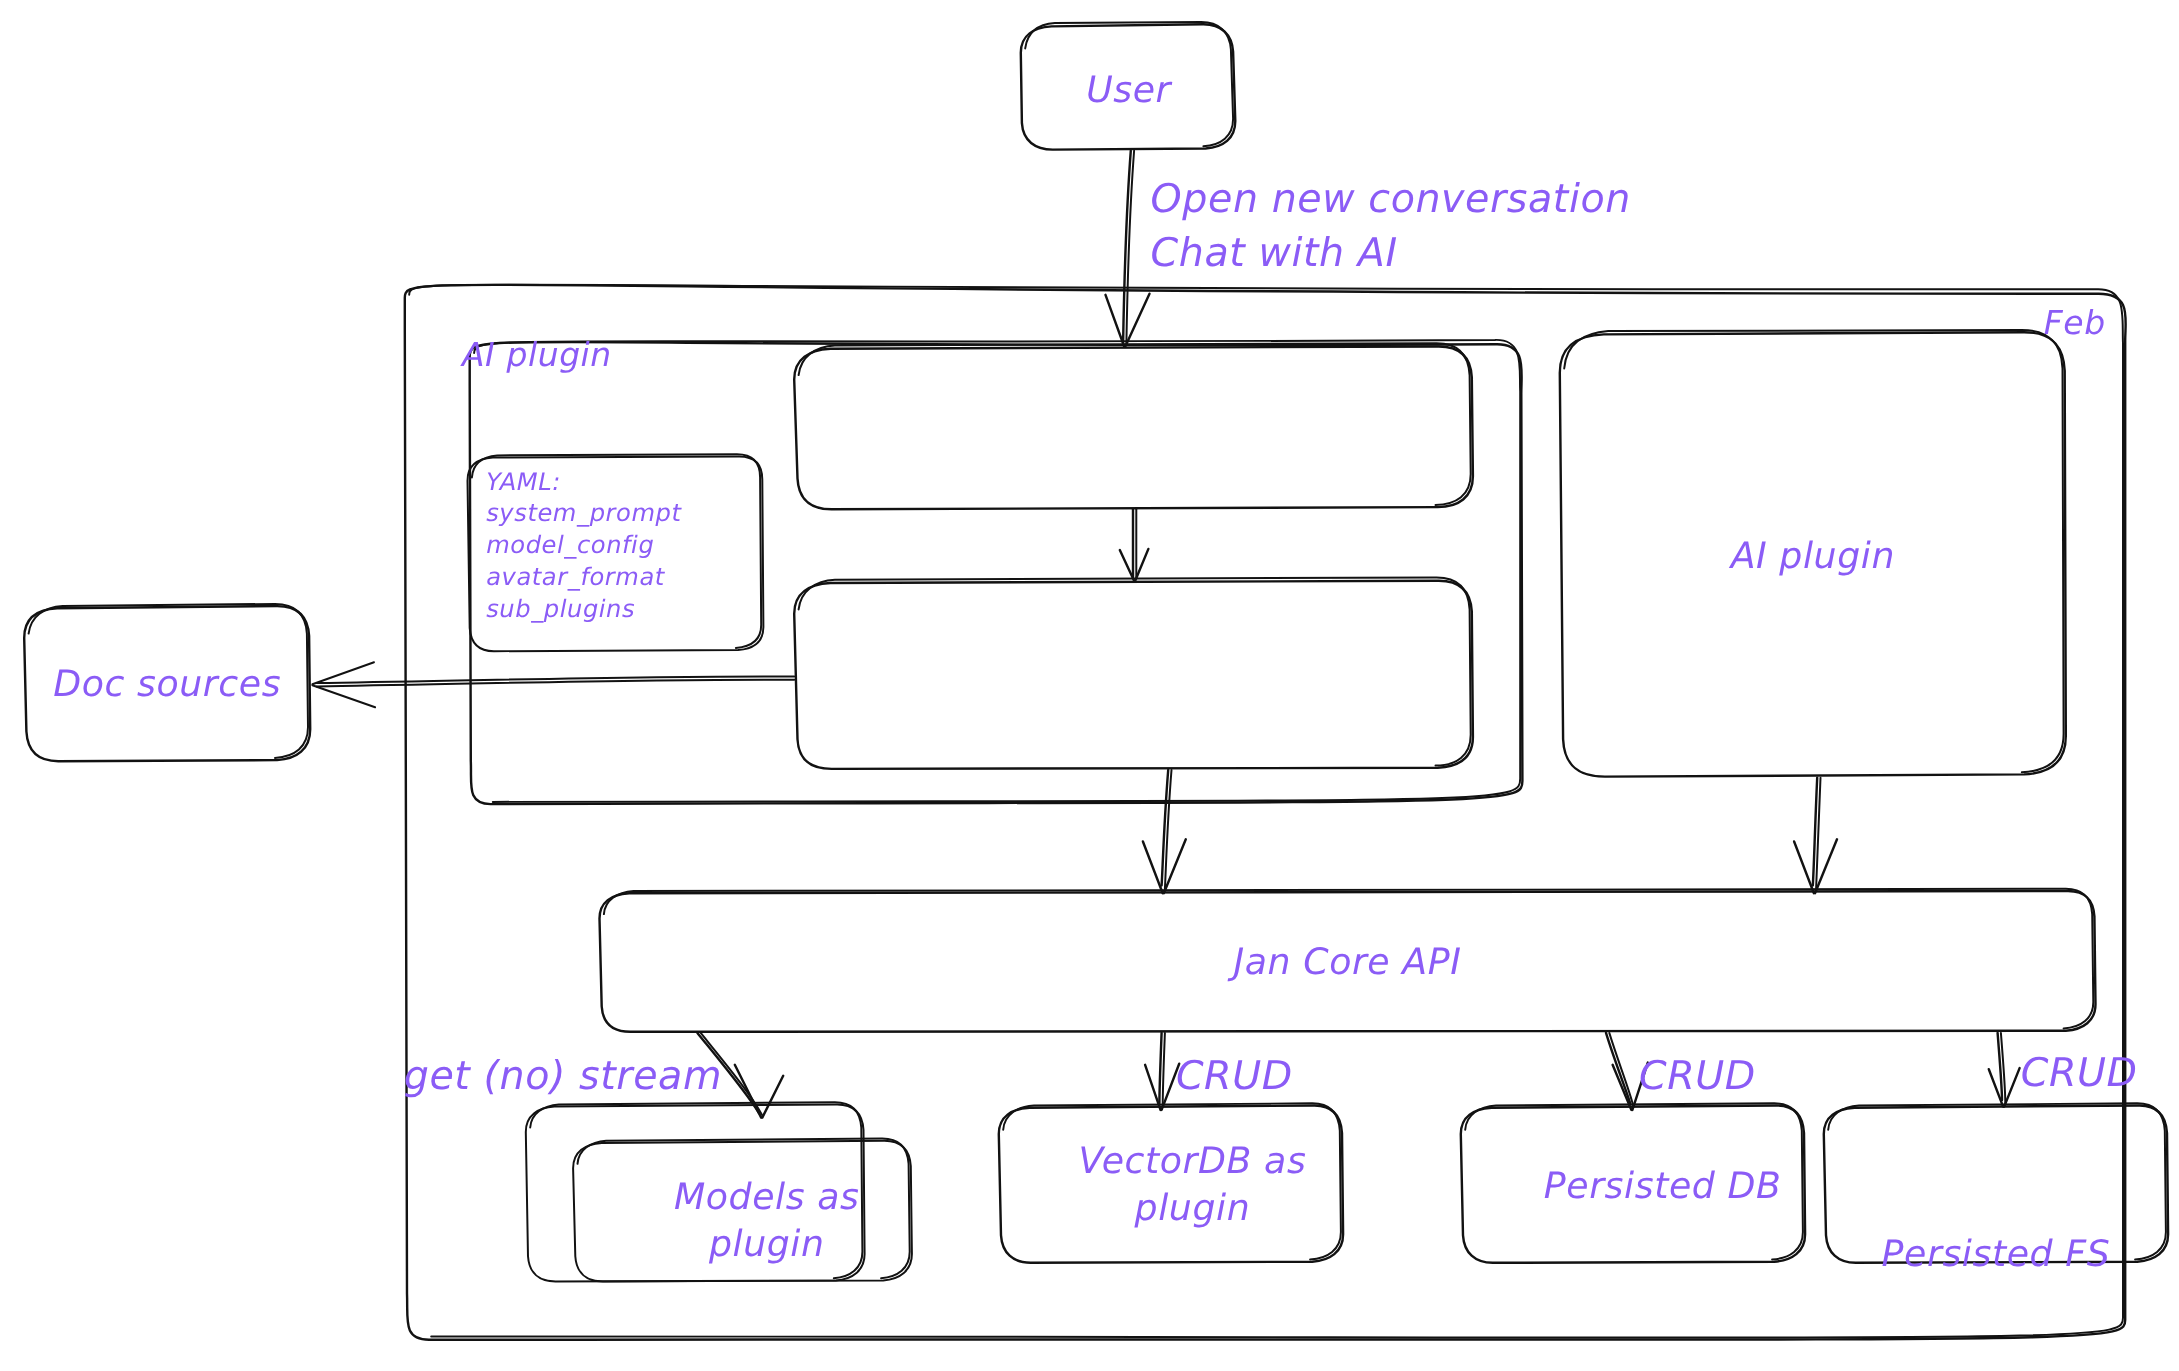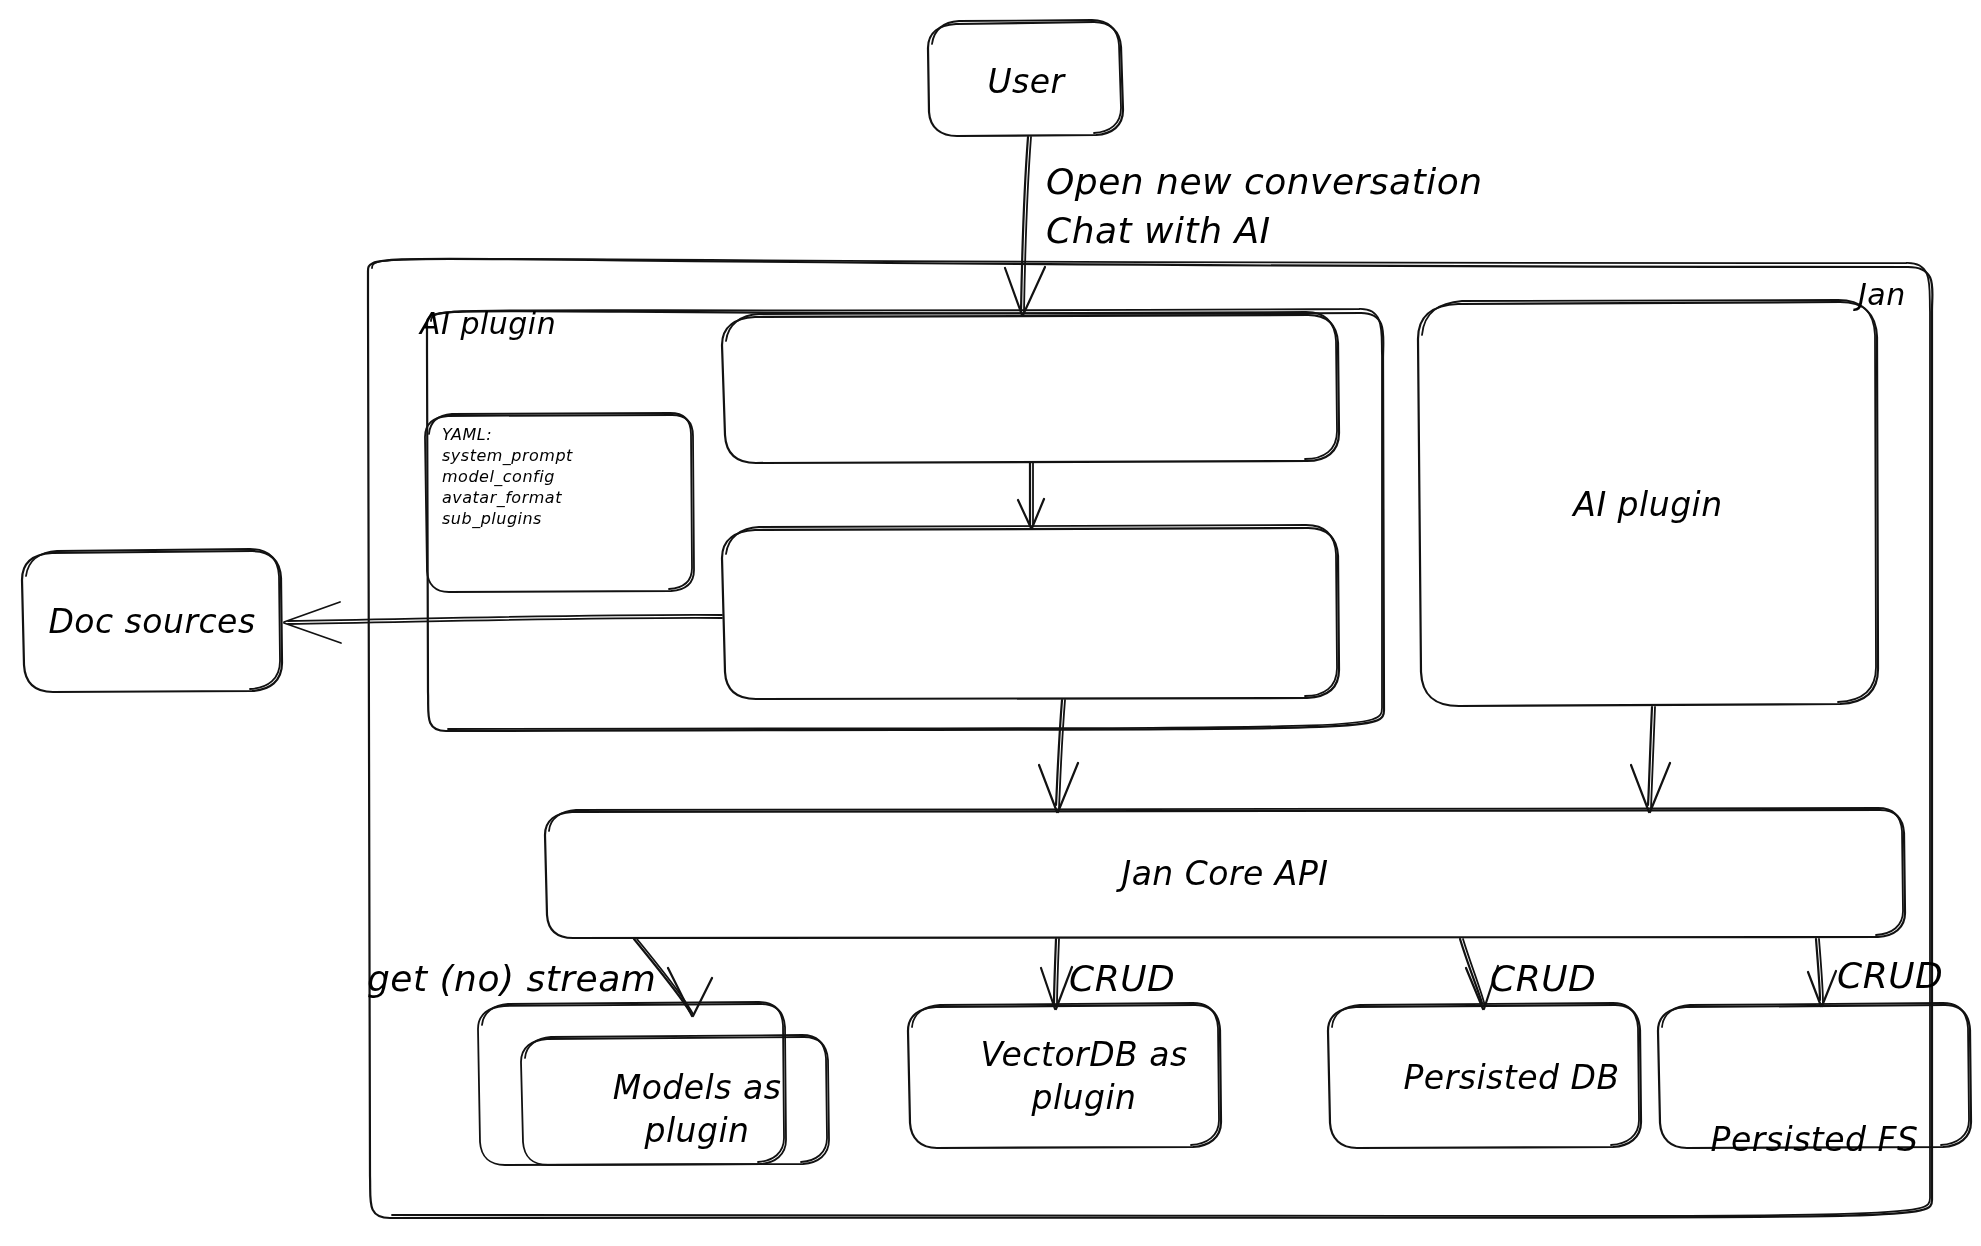--- a/index.html
+++ b/index.html
@@ -40,42 +40,42 @@
   .conn {
     fill: none;
     stroke: #121212;
     stroke-width: 2.2;
     stroke-linecap: round;
     stroke-linejoin: round;
   }
   .conn.thin { stroke-width: 1.8; }
   .lbl {
     position: absolute;
-    color: #000000;
+    color: #8b5cf6;
     font-family: "DejaVu Sans", sans-serif;
     font-style: italic;
     letter-spacing: 0.5px;
     white-space: pre;
     pointer-events: auto;
   }
   .node-label {
     font-size: 33px;
     text-align: center;
     line-height: 1.28;
   }
   .node-label.two-line { line-height: 1.3; }
   .container-label {
     font-size: 30px;
   }
   .edge-label {
     font-size: 36px;
     line-height: 1.35;
   }
   .yaml-label {
-    font-size: 16px;
+    font-size: 22px;
     line-height: 1.32;
     text-align: left;
   }
   .centerbox {
     display: flex;
     align-items: center;
     justify-content: center;
   }
 </style>
 </head>
@@ -256,21 +256,21 @@
       <path class="conn" d="M1816 939 C1818 965, 1820 988, 1820 1000"></path>
       <path class="conn thin" d="M1819 939 C1821 965, 1823 988, 1823 1003"></path>
       <path class="conn" d="M1808 972 L1821 1006"></path>
       <path class="conn" d="M1836 971 L1822 1006"></path>
     </g>
 
   </svg>
 
   <div class="lbl node-label centerbox" style="left:928px; top:46px; width:196px; height:72px;">User</div>
 
-  <div class="lbl container-label" style="left:1858px; top:277px;">Jan</div>
+  <div class="lbl container-label" style="left:1858px; top:277px;">Feb</div>
 
   <div class="lbl container-label" style="left:420px; top:306px;">AI plugin</div>
 
   <div class="lbl yaml-label" style="left:442px; top:424px; width:250px;">YAML:
 system_prompt
 model_config
 avatar_format
 sub_plugins</div>
 
 

